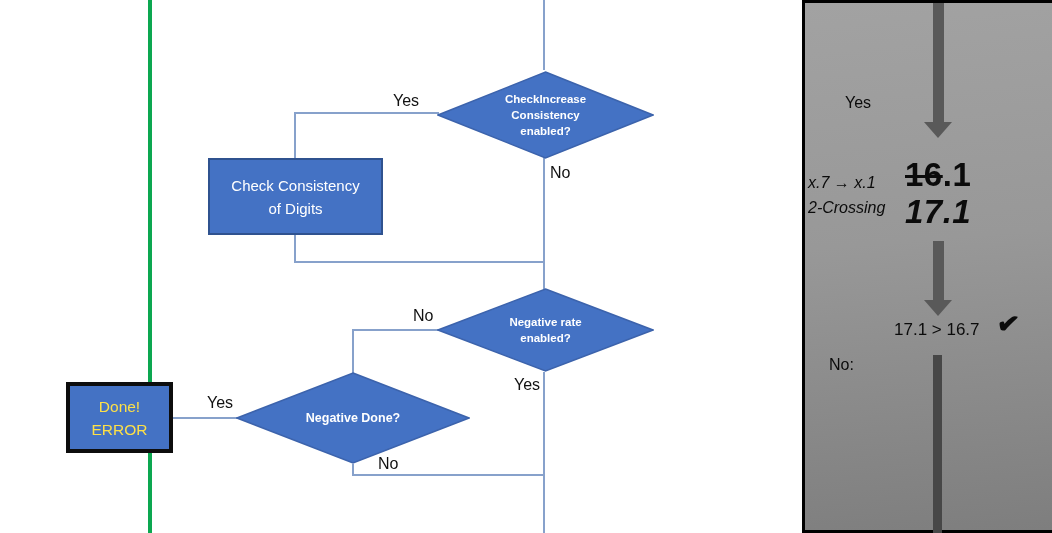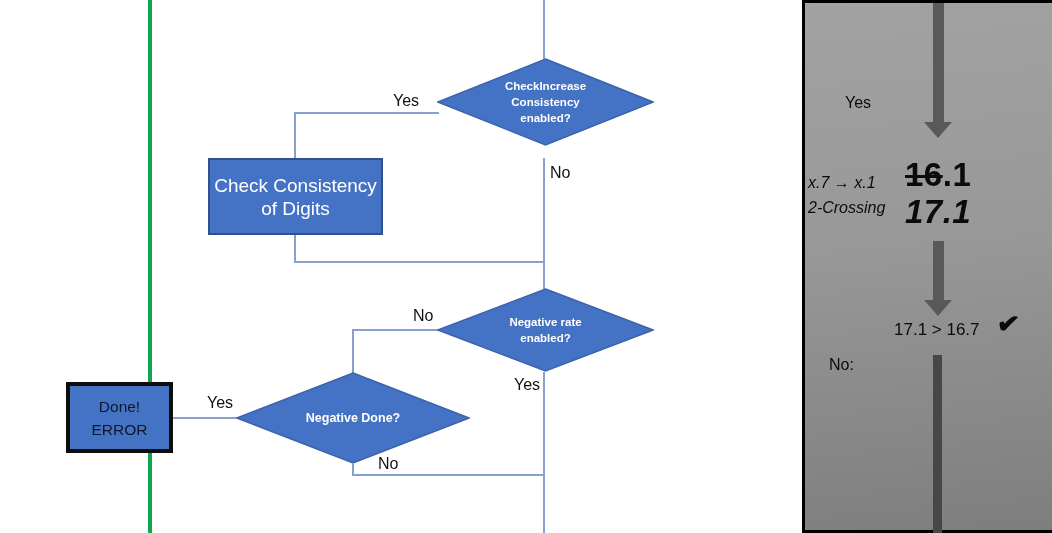--- a/index.html
+++ b/index.html
@@ -24,27 +24,27 @@
     position:absolute;left:0;top:0;right:0;bottom:0;
     display:flex;flex-direction:column;align-items:center;justify-content:center;
     color:#fff;font-size:11.5px;font-weight:600;line-height:16px;text-align:center;
   }
   .diamond .dtext.single{font-size:12.5px;}
 
   .proc{
     position:absolute;z-index:2;background:var(--shape-blue);
     border:2px solid var(--box-border);
     display:flex;flex-direction:column;align-items:center;justify-content:center;
-    color:#fff;font-size:19px;line-height:23px;text-align:center;
+    color:#fff;font-size:15px;line-height:23px;text-align:center;
   }
   .term{
     position:absolute;z-index:3;background:var(--shape-blue);
     border:4px solid #0d0d0d;
     display:flex;flex-direction:column;align-items:center;justify-content:center;
-    color:#0f172a;font-size:15.5px;line-height:23px;text-align:center;
+    color:#fde047;font-size:15.5px;line-height:23px;text-align:center;
   }
   .lbl{position:absolute;z-index:4;color:#111;font-size:16px;line-height:18px;}
 
   
   .panel{
     position:absolute;left:802px;top:0;width:250px;height:533px;
     background:linear-gradient(175deg,#a2a2a2 0%,#989898 45%,#7e7e7e 100%);
     border-top:3px solid #000;border-left:3px solid #000;border-bottom:3px solid #000;
     box-sizing:border-box;z-index:5;color:#0b0b0b;
   }
@@ -68,21 +68,21 @@
   <div class="line" style="left:294px;top:235px;width:2px;height:28px;"></div>
   <div class="line" style="left:294px;top:261px;width:251px;height:2px;"></div>
   <div class="line" style="left:543px;top:158px;width:2px;height:131px;"></div>
   <div class="line" style="left:352px;top:329px;width:87px;height:2px;"></div>
   <div class="line" style="left:352px;top:329px;width:2px;height:44px;"></div>
   <div class="line" style="left:543px;top:372px;width:2px;height:161px;"></div>
   <div class="line" style="left:173px;top:417px;width:64px;height:2px;"></div>
   <div class="line" style="left:352px;top:464px;width:2px;height:12px;"></div>
   <div class="line" style="left:352px;top:474px;width:193px;height:2px;"></div>
 
-  <div class="diamond" style="left:437px;top:58px;width:217px;height:88px;">
+  <div class="diamond" style="left:437px;top:71px;width:217px;height:88px;">
     <svg width="217" height="88" viewBox="0 0 217 88">
       <polygon points="108.5,1 216,44 108.5,87 1,44" fill="#4472C4" stroke="#3C63AC" stroke-width="1.5"></polygon>
     </svg>
     <div class="dtext">
       <span>CheckIncrease</span>
       <span>Consistency</span>
       <span>enabled?</span>
     </div>
   </div>
   <div class="lbl" style="left:393px;top:92px;">Yes</div>

